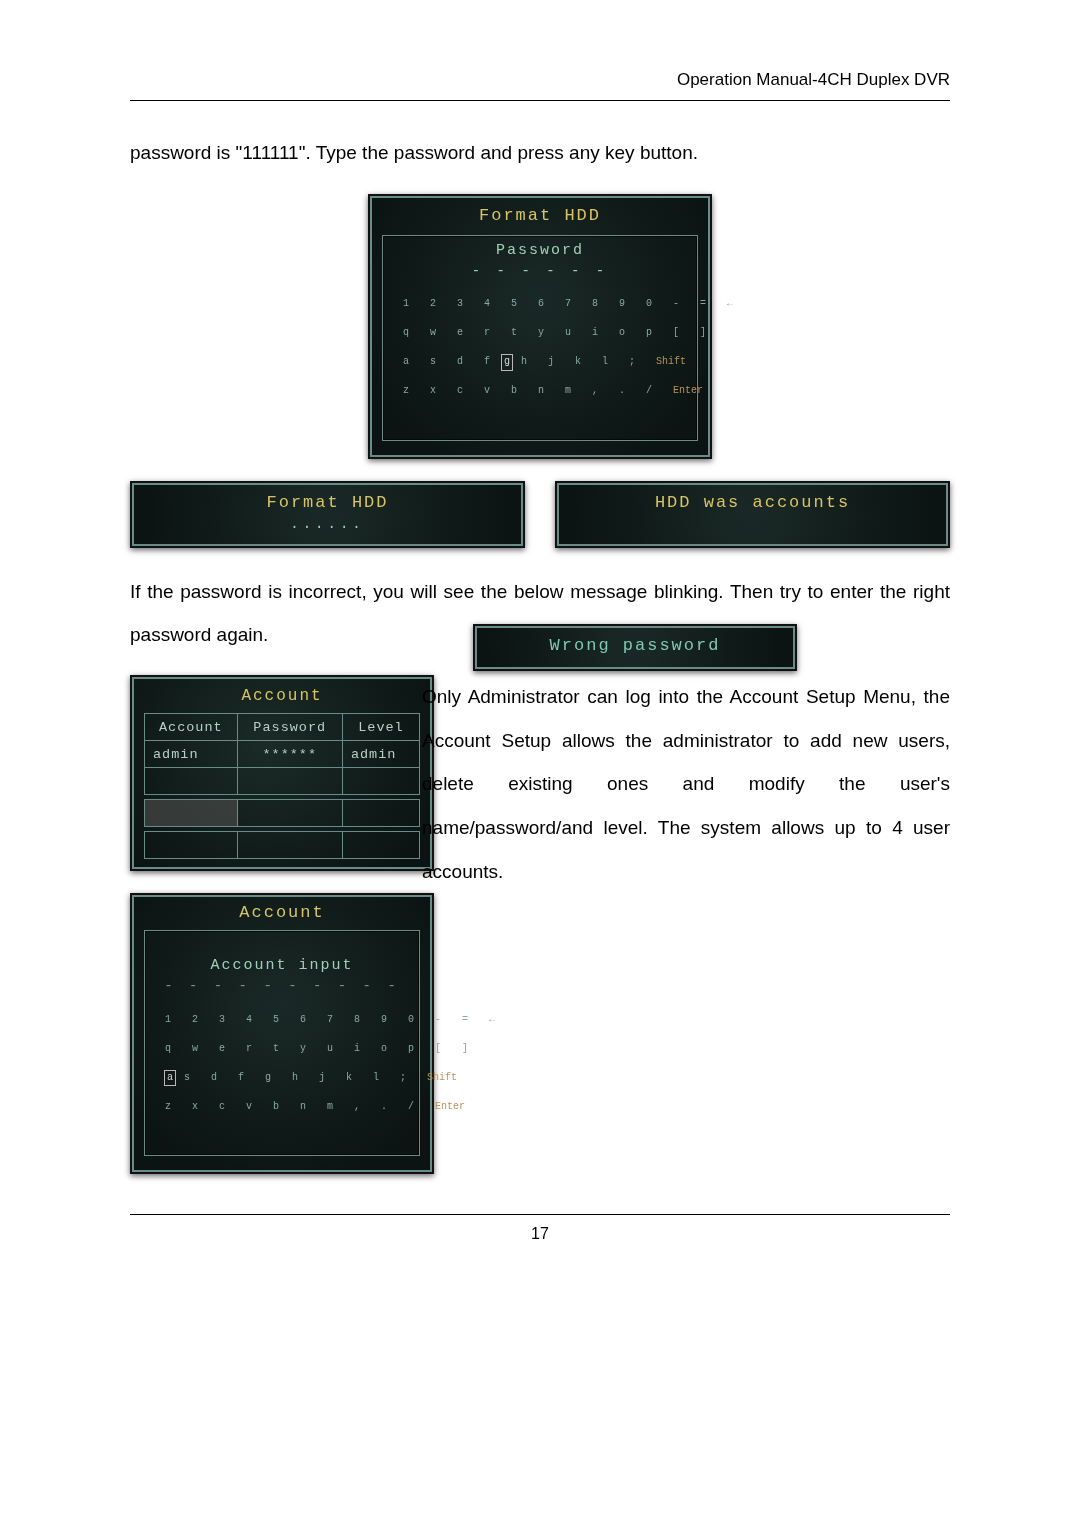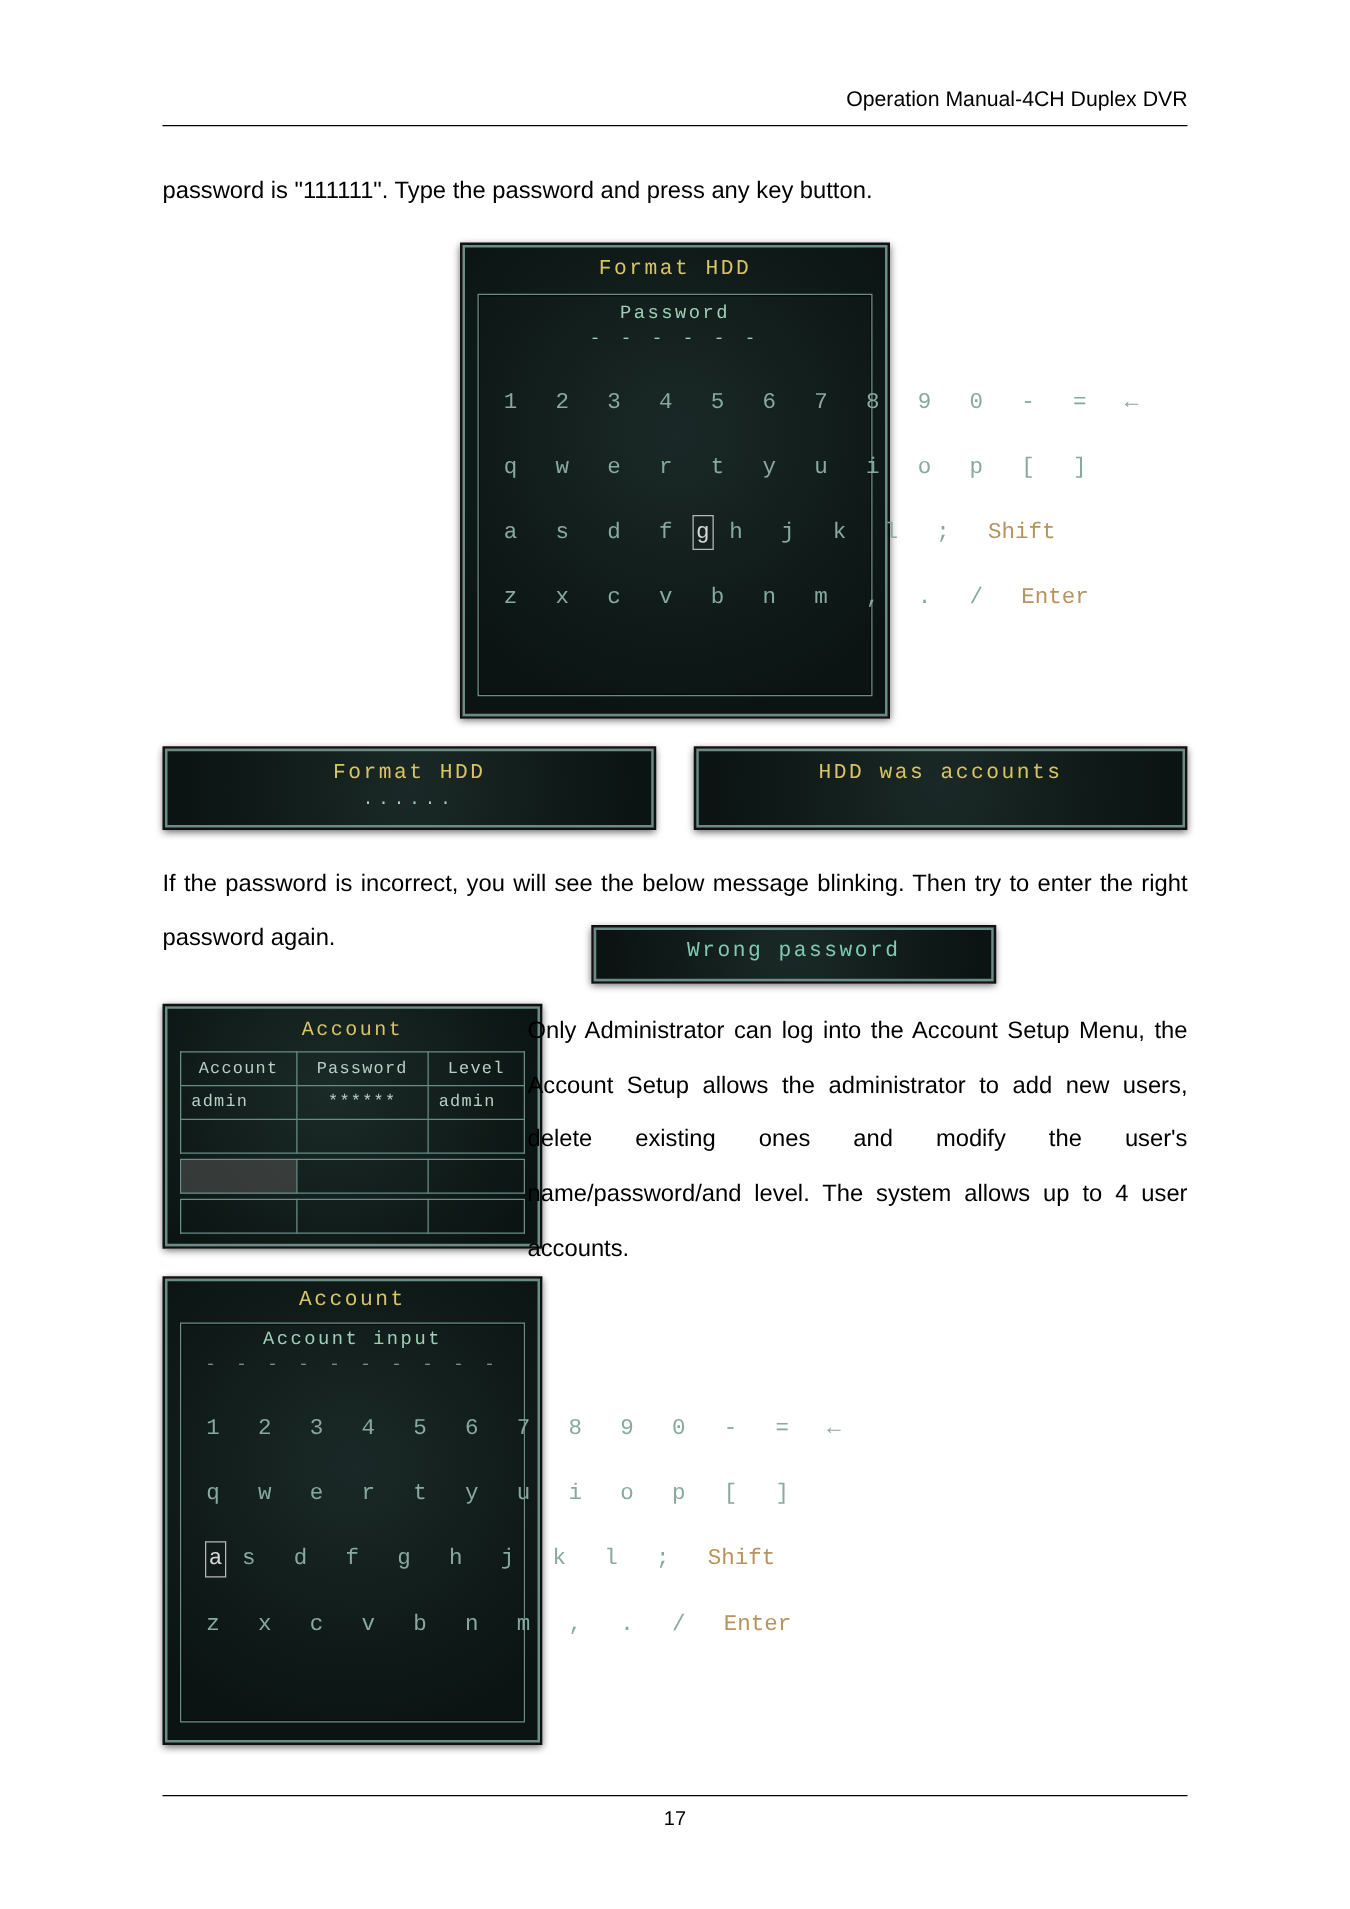--- a/index.html
+++ b/index.html
@@ -75,21 +75,21 @@
     font-size: 15px;
   }
   .osd-box {
     border: 1px solid #6a8c86;
     padding: 6px 10px;
     margin: 8px 12px;
     box-shadow: inset 0 0 0 1px rgba(0,0,0,.6);
   }
   .kbd {
     color: #88a9a0;
-    font-size: 18px;
+    font-size: 10px;
     letter-spacing: 3px;
     line-height: 1.45;
     white-space: pre;
     text-align: center;
     padding: 4px 10px 6px 10px;
   }
   .kbd .row .hl {
     display: inline-block;
     outline: 1px solid #b8b8b8;
     padding: 0 2px;
@@ -170,21 +170,21 @@
   }
   .row2 .osd-bar { flex: 1; }
   .cols {
     display: flex;
     gap: 40px;
     align-items: flex-start;
   }
   .left-col { width: 252px; display: flex; flex-direction: column; gap: 22px; }
   .right-col { flex: 1; }
   .acct-input { width: 300px; }
-  .acct-input .osd-box { padding-top: 4px; }
+  .acct-input .osd-box { padding-top: 26px; }
 </style>
 </head>
 <body>
 
 <div class="page">
 
   <div class="header-right">Operation Manual-4CH Duplex DVR</div>
   <hr class="rule">
 
   <p class="body-text">password is "111111". Type the password and press any key button.</p>
@@ -211,21 +211,21 @@
       <span>Format  HDD</span>
       <div class="dots" style="color:#9fd0b7;">......</div>
     </div>
     <div class="osd-bar">
       <span>HDD  was  accounts</span>
     </div>
   </div>
 
   <p class="body-text">If the password is incorrect, you will see the below message blinking. Then try to enter the right password again.</p>
 
-  <div class="center-block" style="margin-top:-52px; margin-left:190px; margin-bottom:16px;">
+  <div class="center-block" style="margin-top:-52px; margin-left:190px; margin-bottom:4px;">
     <div class="osd-bar" style="width:320px; display:inline-block; color:#7fcab0;">
       <span>Wrong  password</span>
     </div>
   </div>
 
 
   <div class="cols">
     <div class="left-col">
 
       <div class="acct">

